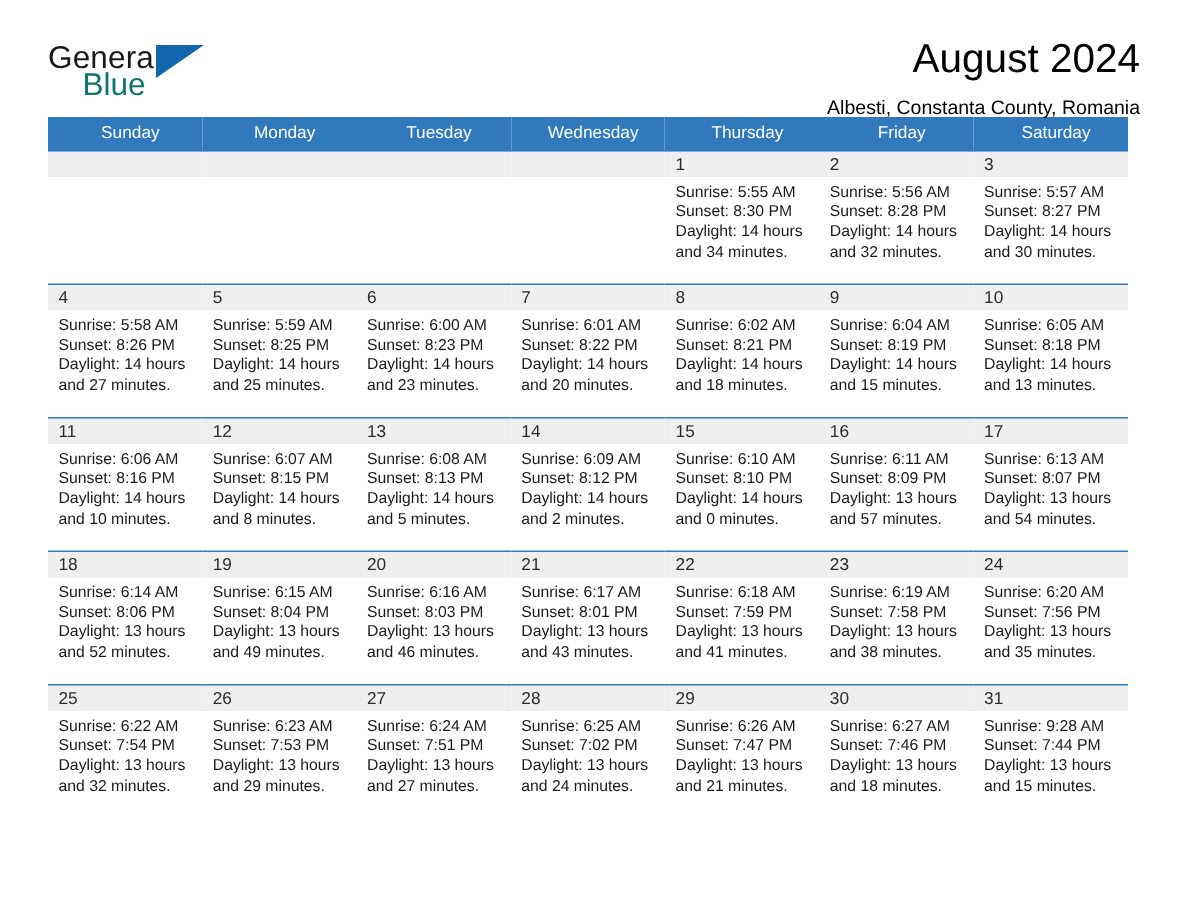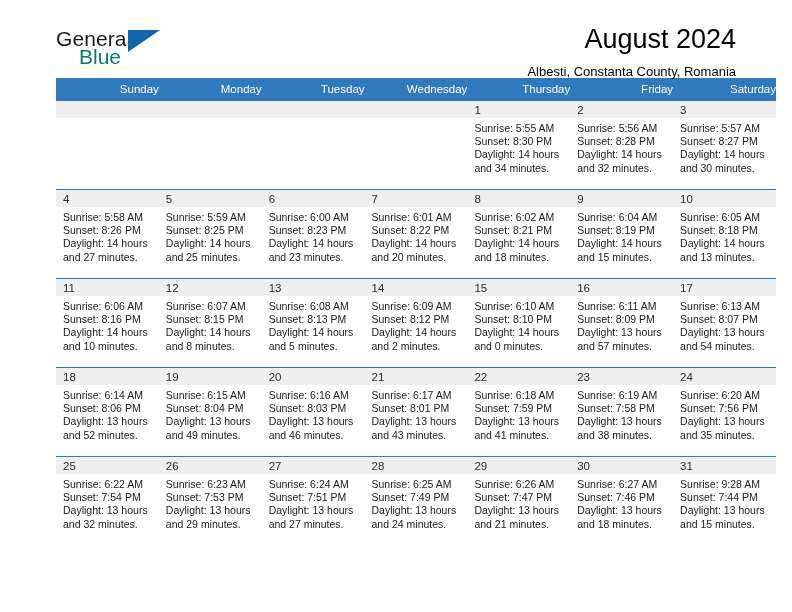--- a/index.html
+++ b/index.html
@@ -12,21 +12,21 @@
     height: 612px;
     font-family: "Liberation Sans", sans-serif;
     color: #000000;
     overflow: hidden;
   }
   .page {
     position: relative;
     width: 792px;
     height: 612px;
     box-sizing: border-box;
-    padding: 0 56px;
+    padding: 0 32px;
   }
 
   
   .masthead {
     position: relative;
     height: 68px;
     display: flex;
     align-items: flex-start;
     justify-content: space-between;
   }
@@ -82,21 +82,21 @@
     margin-top: 10px;
     width: 720px;
     border-collapse: collapse;
     table-layout: fixed;
   }
   .calendar th {
     background: #3079bd;
     color: #ffffff;
     font-weight: normal;
     font-size: 11.5px;
-    text-align: right;
+    text-align: center;
     padding: 5px 0 5px 7px;
     height: 11px;
     border: none;
   }
   .calendar td {
     vertical-align: top;
     padding: 0;
     border: none;
     border-top: 1.5px solid #3079bd;
     width: 102.85px;
@@ -422,21 +422,21 @@
               <div>Sunrise: 6:24 AM</div>
               <div>Sunset: 7:51 PM</div>
               <div>Daylight: 13 hours</div>
               <div>and 27 minutes.</div>
             </div>
           </td>
           <td>
             <div class="daynum-band">28</div>
             <div class="cell-body">
               <div>Sunrise: 6:25 AM</div>
-              <div>Sunset: 7:49 PM</div>
+              <div>Sunset: 7:02 PM</div>
               <div>Daylight: 13 hours</div>
               <div>and 24 minutes.</div>
             </div>
           </td>
           <td>
             <div class="daynum-band">29</div>
             <div class="cell-body">
               <div>Sunrise: 6:26 AM</div>
               <div>Sunset: 7:47 PM</div>
               <div>Daylight: 13 hours</div>

